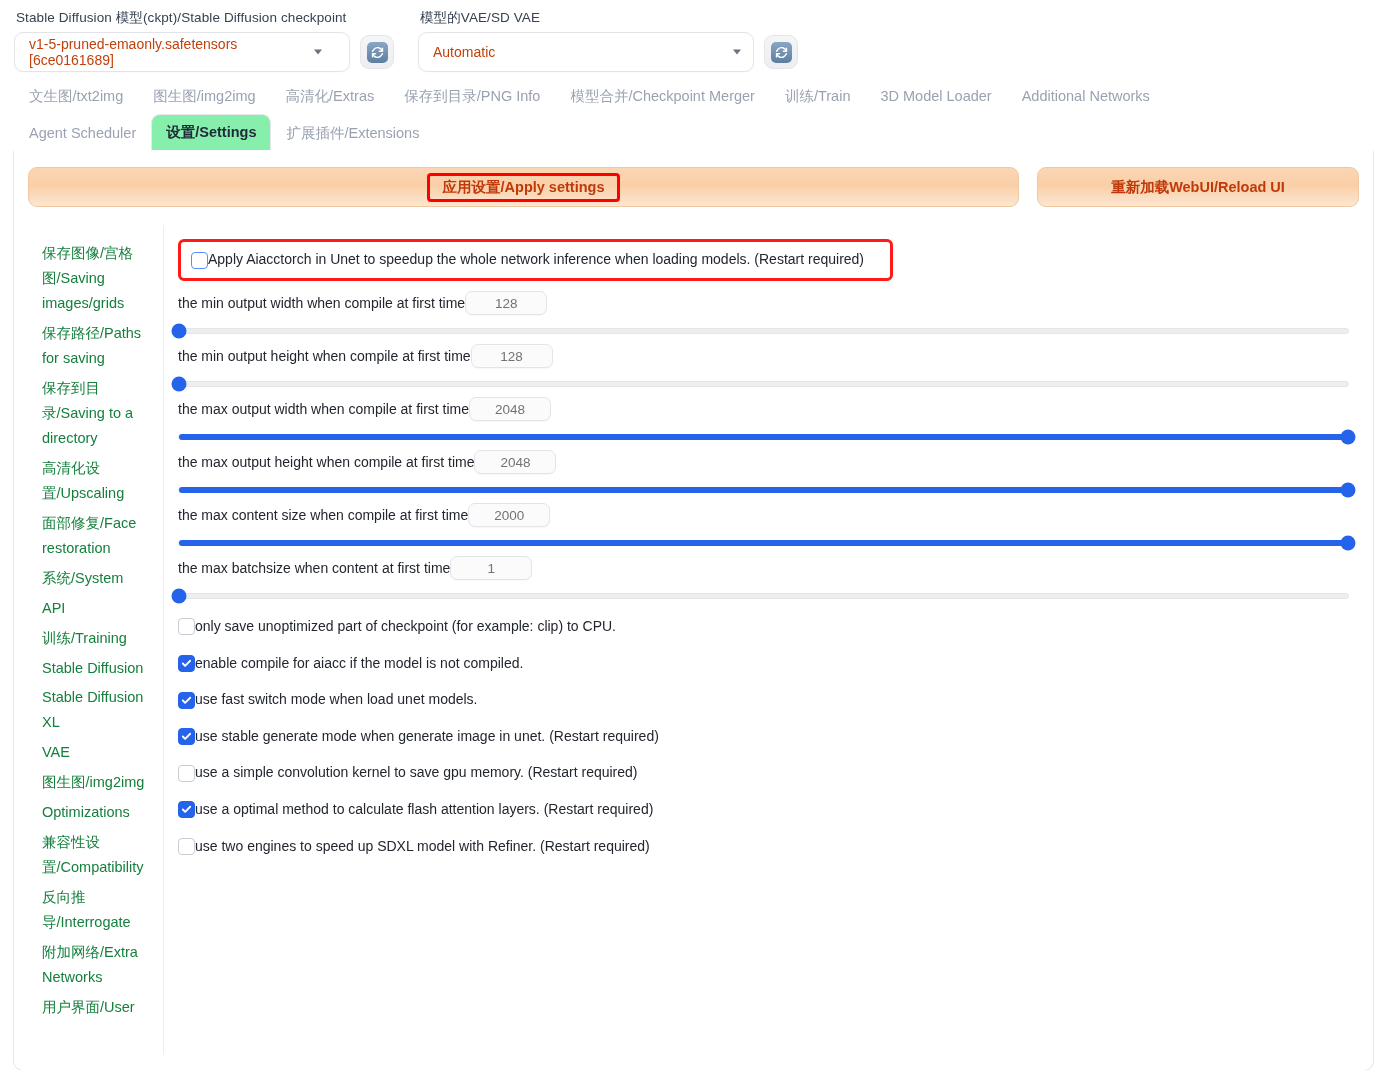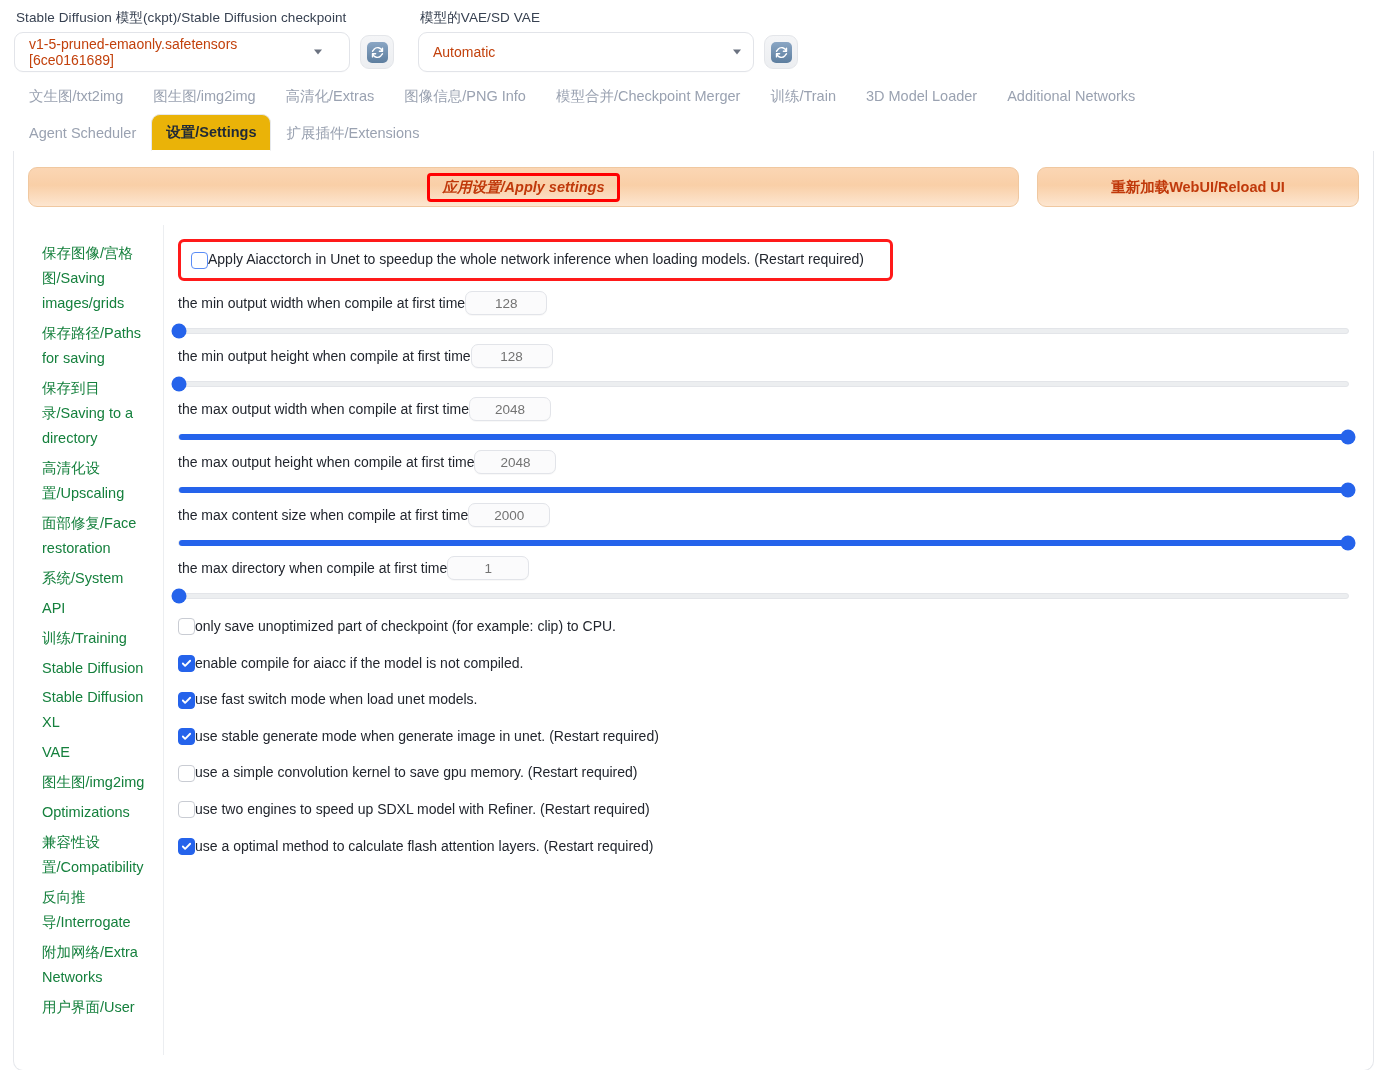--- a/index.html
+++ b/index.html
@@ -48,41 +48,41 @@
   }
 
   
   .tabs-wrap { padding: 6px 14px 0 14px; }
   .tabrow { display: flex; align-items: flex-end; flex-wrap: wrap; }
   .tab {
     font-size: 14.5px; color: #9aa2b1; padding: 8px 14px 9px 14px; cursor: pointer;
     white-space: nowrap; line-height: 1.25; border: 1px solid transparent; border-bottom: none;
   }
   .tab.active {
-    color: #1f2937; font-weight: bold; background: #eab308;
+    color: #1f2937; font-weight: bold; background: #86efac;
     border: 1px solid #e6e8ec; border-bottom: 1px solid #fff;
     border-radius: 9px 9px 0 0;
     position: relative; z-index: 3;
   }
 
   
   .panel {
     margin: 0 13px 0 13px; border: 1px solid #e6e8ec; border-top: none;
     border-radius: 0 0 10px 10px; background: #fff;
     height: 920px; position: relative;
   }
   .btnrow { display: flex; gap: 18px; padding: 16px 14px 10px 14px; }
   .bigbtn {
     height: 40px; border-radius: 9px; border: 1px solid #f0c8a0;
     background: linear-gradient(180deg,#fbd6b4 0%, #f9cfa7 45%, #fde6d0 100%);
     display: flex; align-items: center; justify-content: center;
     font-size: 14.5px; font-weight: bold; color: #c0390b; cursor: pointer;
     position: relative;
   }
-  .bigbtn.apply { flex: 1 1 auto; font-style: italic; }
+  .bigbtn.apply { flex: 1 1 auto; }
   .bigbtn.reload { width: 322px; flex: 0 0 322px; }
   .apply-hl {
     border: 3px solid #ff0000; border-radius: 4px; padding: 3px 13px;
     line-height: 1.15;
   }
 
   .content { display: flex; padding: 8px 0 0 0; }
 
   
   .sidebar {
@@ -183,21 +183,21 @@
         </div>
       </div>
     </div>
   </div>
 
   <div class="tabs-wrap">
     <div class="tabrow" id="tabrow1">
         <div class="tab">文生图/txt2img</div>
         <div class="tab">图生图/img2img</div>
         <div class="tab">高清化/Extras</div>
-        <div class="tab">图像信息/PNG Info</div>
+        <div class="tab">保存到目录/PNG Info</div>
         <div class="tab">模型合并/Checkpoint Merger</div>
         <div class="tab">训练/Train</div>
         <div class="tab">3D Model Loader</div>
         <div class="tab">Additional Networks</div>
       </div>
     <div class="tabrow" id="tabrow2">
         <div class="tab">Agent Scheduler</div>
         <div class="tab active">设置/Settings</div>
         <div class="tab">扩展插件/Extensions</div>
       </div>
@@ -291,21 +291,21 @@
                 <div class="sl-label">the max content size when compile at first time</div>
                 <div class="numbox">2000</div>
               </div>
               <div class="track">
                 <div class="fill" style="width: 100%; background: rgb(37, 99, 235);"></div>
                 <div class="knob" style="left: 100%; background: rgb(37, 99, 235);"></div>
               </div>
             </div>
             <div class="slider-block">
               <div class="sl-head">
-                <div class="sl-label">the max directory when compile at first time</div>
+                <div class="sl-label">the max batchsize when content at first time</div>
                 <div class="numbox">1</div>
               </div>
               <div class="track">
                 <div class="fill" style="width: 0%; background: rgb(37, 99, 235);"></div>
                 <div class="knob" style="left: 0%; background: rgb(37, 99, 235);"></div>
               </div>
             </div>
           </div>
 
         <div class="cb-list" id="cblist">
@@ -335,29 +335,29 @@
                   <polyline points="20 6 9 17 4 12"></polyline>
                 </svg>
               </div>
               <div class="cb-label">use stable generate mode when generate image in unet. (Restart required)</div>
             </div>
             <div class="cbrow">
               <div class="cbox"></div>
               <div class="cb-label">use a simple convolution kernel to save gpu memory. (Restart required)</div>
             </div>
             <div class="cbrow">
-              <div class="cbox"></div>
-              <div class="cb-label">use two engines to speed up SDXL model with Refiner. (Restart required)</div>
-            </div>
-            <div class="cbrow">
               <div class="cbox on">
                 <svg class="check-glyph" width="11" height="11" viewBox="0 0 24 24" fill="none" stroke="#ffffff" stroke-width="4" stroke-linecap="round" stroke-linejoin="round">
                   <polyline points="20 6 9 17 4 12"></polyline>
                 </svg>
               </div>
               <div class="cb-label">use a optimal method to calculate flash attention layers. (Restart required)</div>
             </div>
+            <div class="cbrow">
+              <div class="cbox"></div>
+              <div class="cb-label">use two engines to speed up SDXL model with Refiner. (Restart required)</div>
+            </div>
           </div>
 
       </div>
     </div>
   </div>
 </div>
 
 </body></html>

